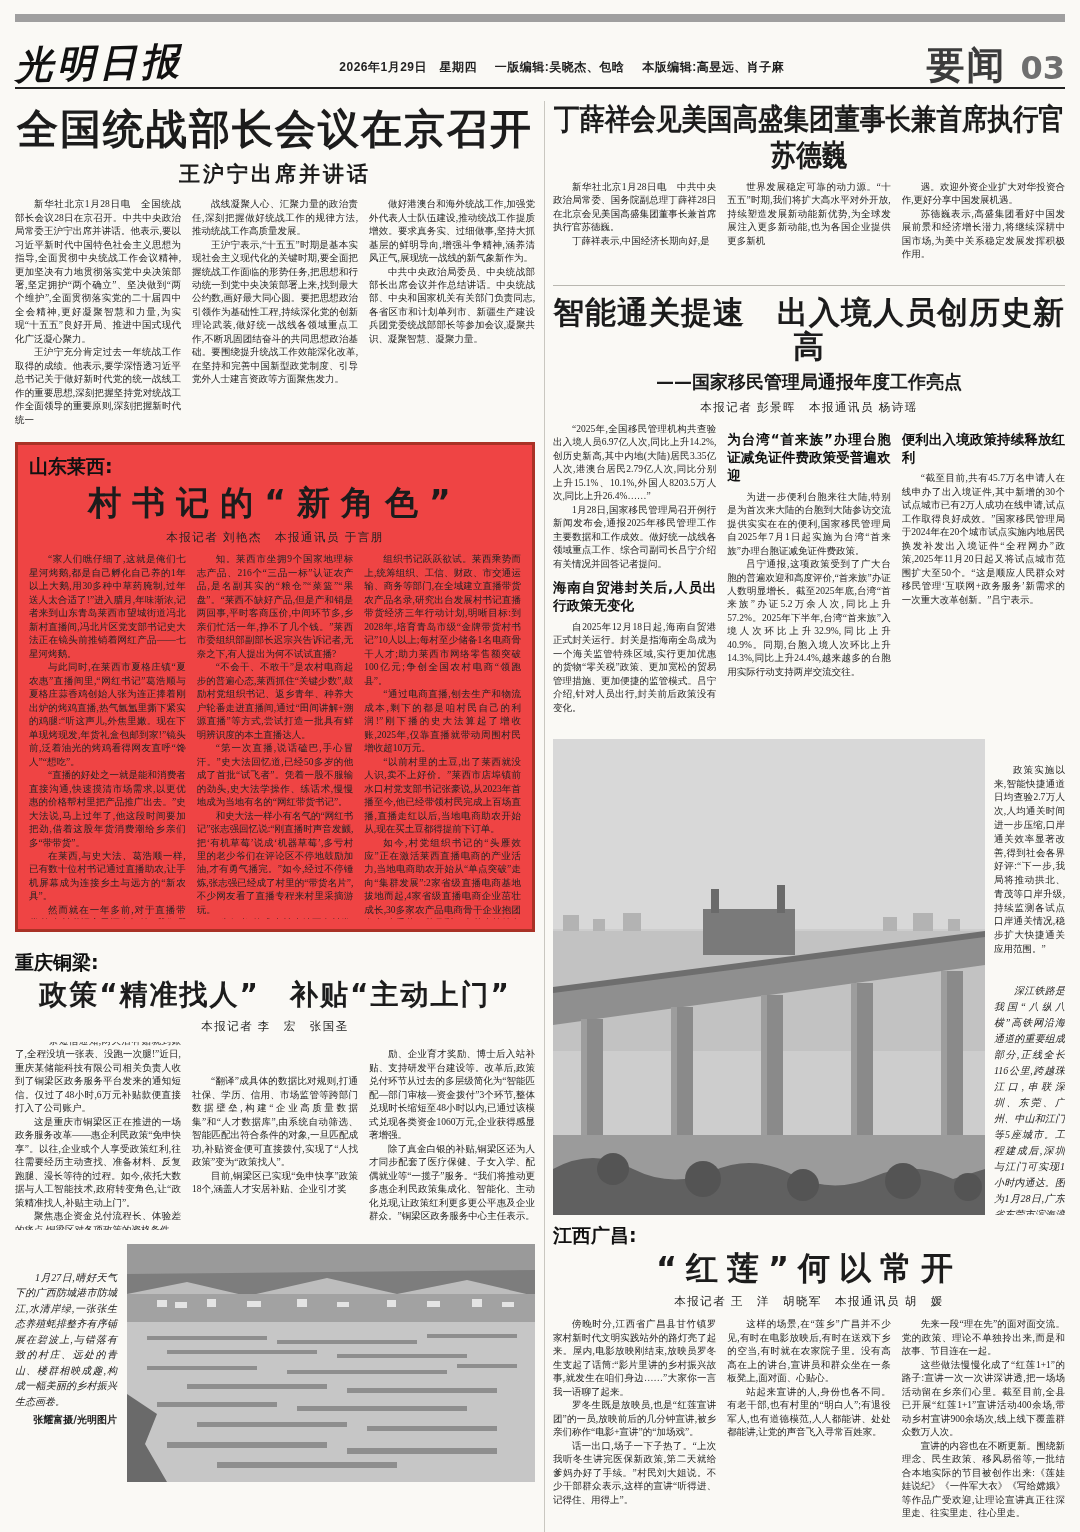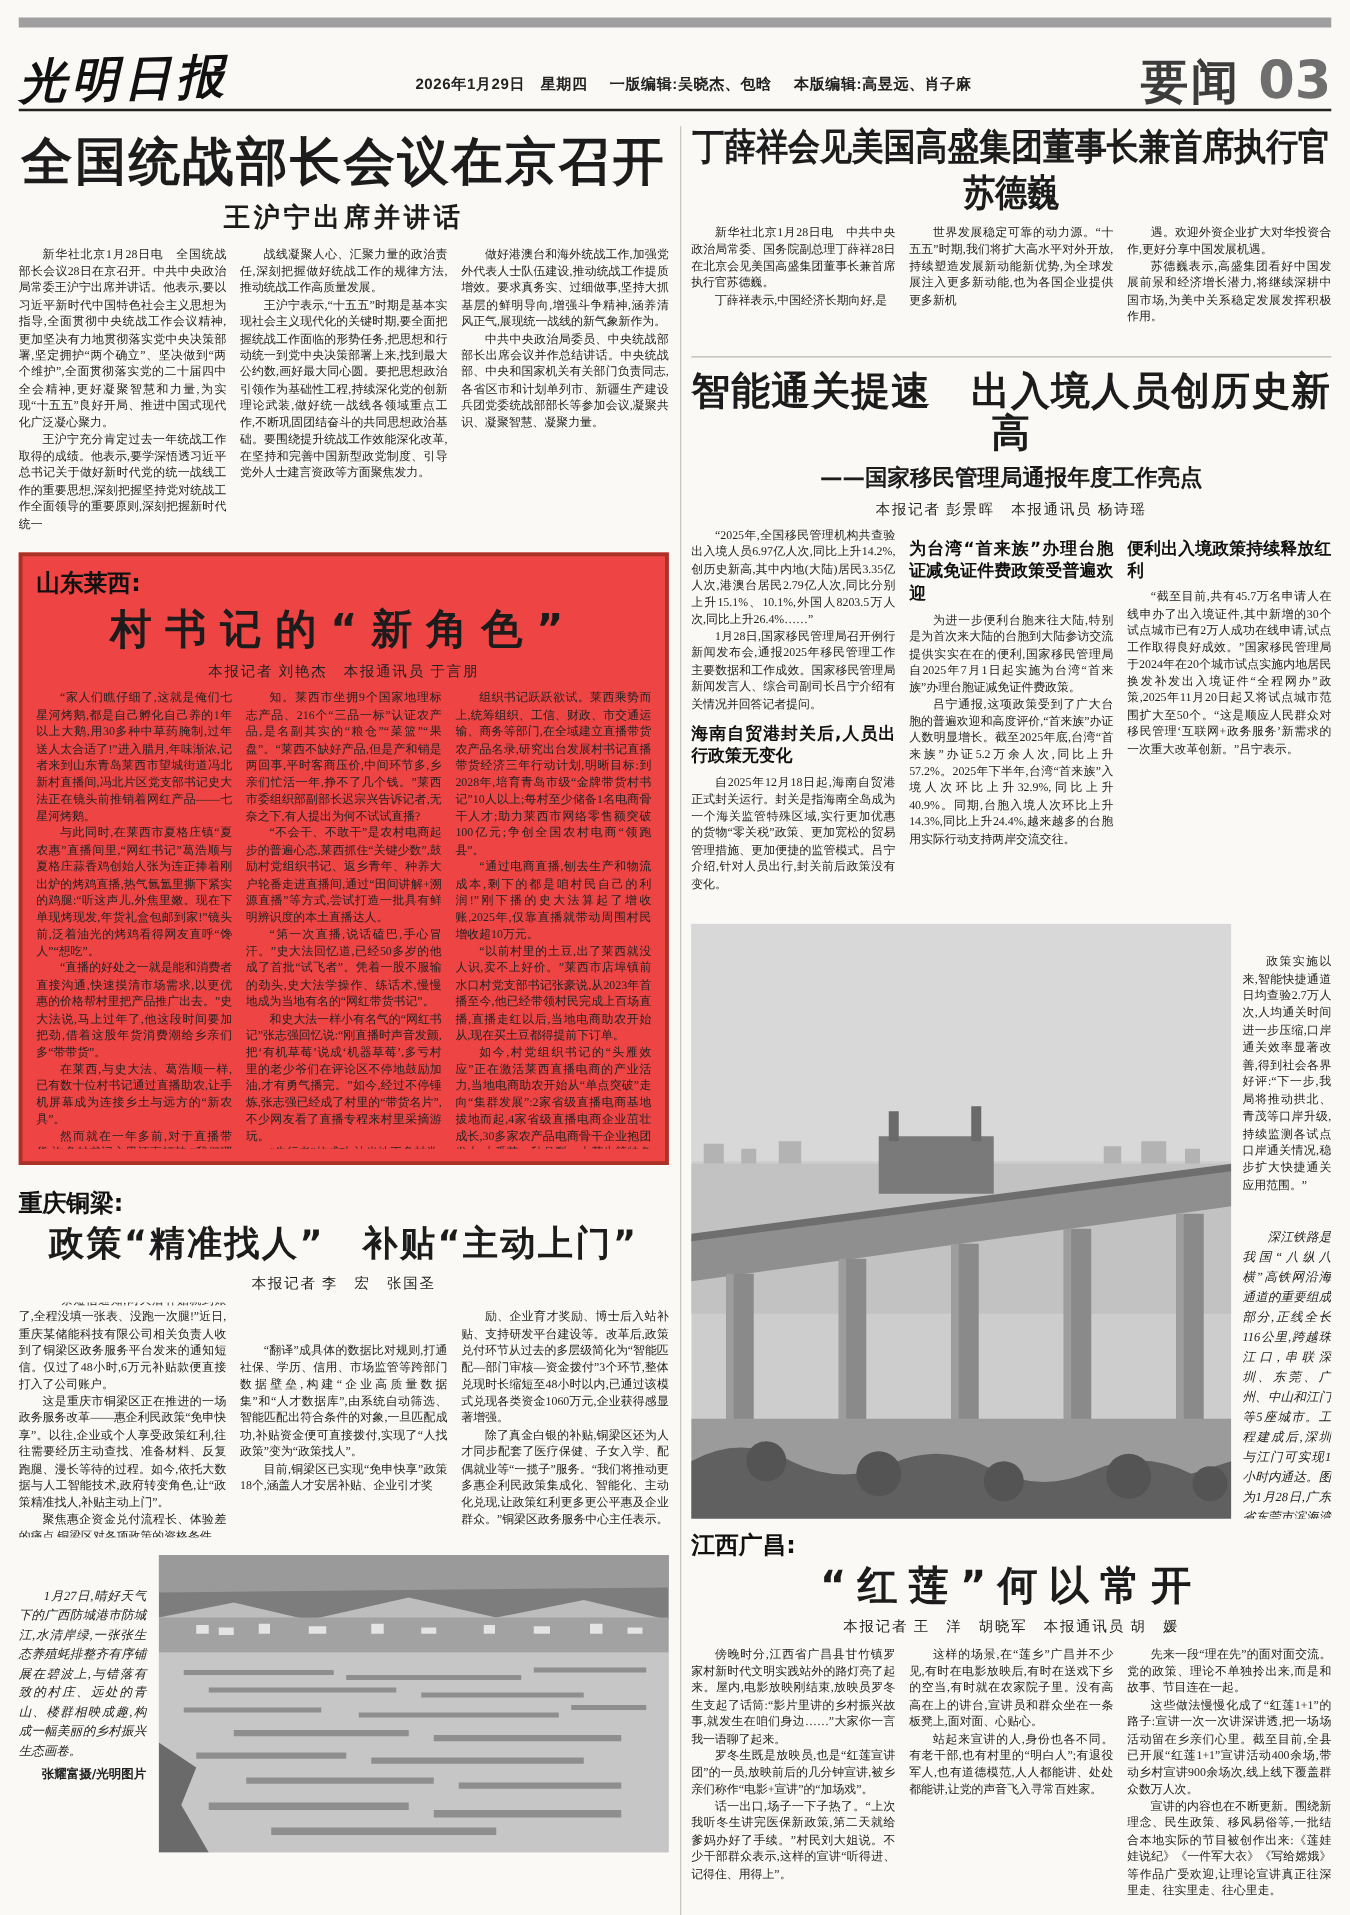--- a/index.html
+++ b/index.html
@@ -22,34 +22,34 @@
     font-style:italic;font-weight:bold;font-size:38px;line-height:1;
     transform:rotate(-1.5deg);letter-spacing:4px;color:#111;
   }
   .dateline-wrap{font-family:"Liberation Sans","DejaVu Sans",sans-serif;
     font-size:12px;font-weight:bold;color:#222;padding-bottom:6px;letter-spacing:.5px;}
   .dateline-wrap span{margin-left:14px;}
   .section-wrap{display:flex;align-items:flex-end;gap:14px;}
   .section{font-family:"DejaVu Sans","Liberation Sans",sans-serif;font-weight:900;
     font-size:38px;line-height:.9;color:#3c3c3c;letter-spacing:2px;}
   .pagenum{font-family:"DejaVu Sans","Liberation Sans",sans-serif;font-weight:bold;
-    font-size:42px;line-height:.85;color:#6f6f6f;}
+    font-size:32px;line-height:.85;color:#6f6f6f;}
   .rule-black{height:2px;background:#222;margin-top:5px;margin-bottom:6px;}
   
   .cols-wrap{display:flex;align-items:stretch;}
   .half{box-sizing:border-box;}
   .half.left{width:520px;}
   .half.right{width:522px;}
   .vdivider{width:1px;background:#c9c7c0;margin:6px 8px 0 9px;}
   
   h1,h2,h3{margin:0;font-family:"DejaVu Sans","Liberation Sans",sans-serif;}
   .kicker{font-family:"DejaVu Sans","Liberation Sans",sans-serif;font-weight:900;
     font-size:19px;color:#111;}
   .byline{text-align:center;font-size:11.5px;letter-spacing:1.5px;color:#222;
-    font-family:Liberation Serif, serif;}
+    font-family:Liberation Sans, sans-serif;}
   .body3{display:flex;gap:11px;overflow:hidden;}
   .col{flex:1 1 0;font-size:9.5px;line-height:1.42;text-align:justify;overflow:hidden;color:#232323;}
   .col p{margin:0;text-indent:2em;}
   .inner-subhead{font-size:13.5px;font-weight:900;line-height:1.35;margin:7px 0 6px 0;
     font-family:"DejaVu Sans","Liberation Sans",sans-serif;color:#111;}
   
   .a-tongzhan{margin-top:12px;}
   .a-tongzhan h1{font-size:41px;font-weight:900;text-align:center;letter-spacing:2px;line-height:1.1;}
   .a-tongzhan h2{font-size:21px;font-weight:bold;text-align:center;margin:8px 0 10px 0;letter-spacing:3px;}
   .a-tongzhan .body3{height:232px;}
@@ -266,21 +266,21 @@
       </article>
 
       <article class="a-imm">
         <h1>智能通关提速　出入境人员创历史新高</h1>
         <div class="dek">——国家移民管理局通报年度工作亮点</div>
         <div class="byline">本报记者 彭景晖　本报通讯员 杨诗瑶</div>
         <div class="body3">
           <div class="col">
             <div>
                 <p>“2025年,全国移民管理机构共查验出入境人员6.97亿人次,同比上升14.2%,创历史新高,其中内地(大陆)居民3.35亿人次,港澳台居民2.79亿人次,同比分别上升15.1%、10.1%,外国人8203.5万人次,同比上升26.4%……”</p>
-                <p>1月28日,国家移民管理局召开例行新闻发布会,通报2025年移民管理工作主要数据和工作成效。国家移民管理局新闻发言人、综合司副司长吕宁介绍有关情况并回答记者提问。</p>
+                <p>1月28日,国家移民管理局召开例行新闻发布会,通报2025年移民管理工作主要数据和工作成效。做好统一战线各领域重点工作、综合司副司长吕宁介绍有关情况并回答记者提问。</p>
               </div>
             <h3 class="inner-subhead">海南自贸港封关后,人员出行政策无变化</h3>
             <div>
                 <p>自2025年12月18日起,海南自贸港正式封关运行。封关是指海南全岛成为一个海关监管特殊区域,实行更加优惠的货物“零关税”政策、更加宽松的贸易管理措施、更加便捷的监管模式。吕宁介绍,针对人员出行,封关前后政策没有变化。</p>
               </div>
           </div>
           <div class="col">
             <h3 class="inner-subhead">为台湾“首来族”办理台胞证减免证件费政策受普遍欢迎</h3>
             <div>
                 <p>为进一步便利台胞来往大陆,特别是为首次来大陆的台胞到大陆参访交流提供实实在在的便利,国家移民管理局自2025年7月1日起实施为台湾“首来族”办理台胞证减免证件费政策。</p>

